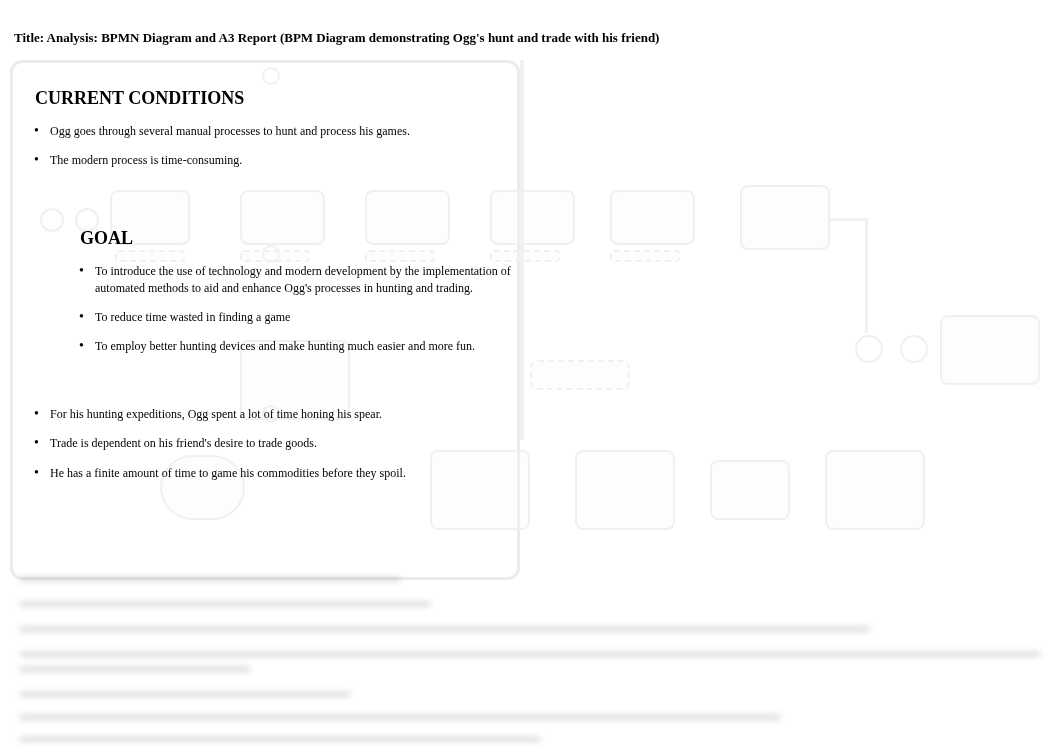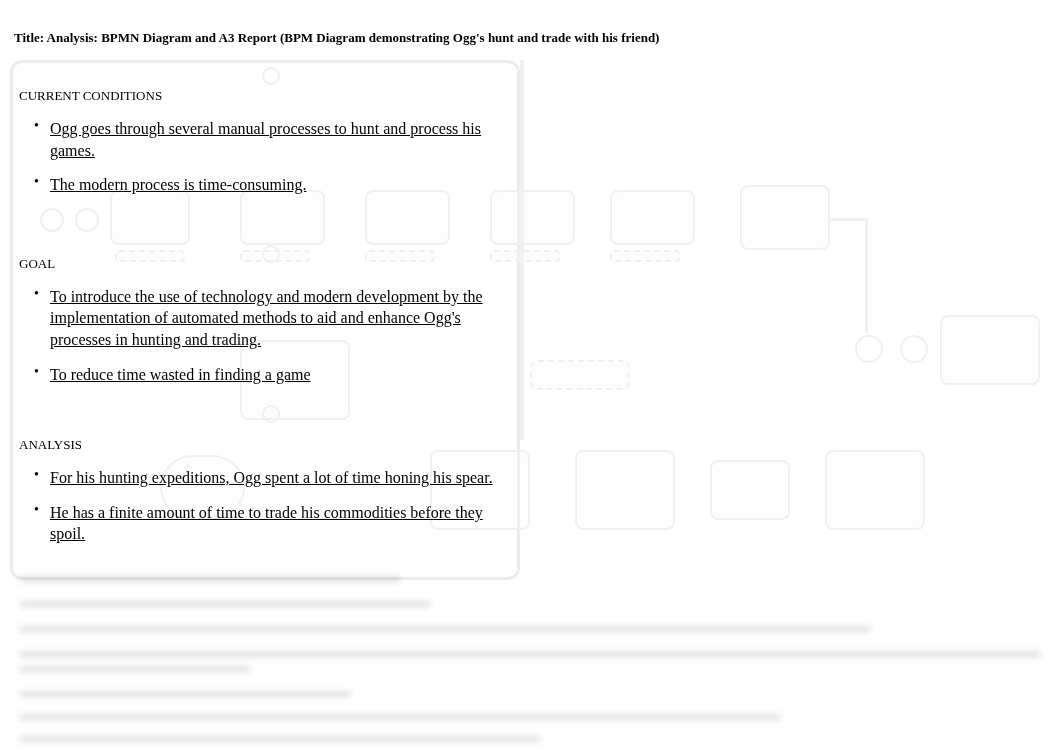--- a/index.html
+++ b/index.html
@@ -59,49 +59,49 @@
     }
 
     .title {
       font-size: 13px;
       font-weight: bold;
       color: #000;
       margin-bottom: 42px;
     }
 
     .section-heading {
-      font-size: 13px;
-      font-weight: normal;
-      color: #000;
-      margin-left: 5px;
+      font-size: 18px;
+      font-weight: bold;
+      color: #000;
+      margin-left: 21px;
       margin-bottom: 14px;
     }
 
     .section {
       margin-bottom: 60px;
     }
 
     .section.goal {
       margin-bottom: 52px;
+      padding-left: 45px;
     }
 
     ul {
       list-style: none;
       margin-left: 20px;
     }
 
     ul li {
       position: relative;
-      font-size: 16px;
+      font-size: 12px;
       color: #000;
       padding-left: 16px;
       margin-bottom: 13px;
       line-height: 1.35;
       max-width: 460px;
-      text-decoration: underline;
     }
 
     ul li::before {
       content: "•";
       position: absolute;
       left: 0;
       top: -1px;
       font-size: 14px;
       color: #000;
     }
@@ -172,28 +172,29 @@
       <li>Ogg goes through several manual processes to hunt and process his games.</li>
       <li>The modern process is time-consuming.</li>
     </ul>
   </div>
 
   <div class="section goal">
     <div class="section-heading">GOAL</div>
     <ul>
       <li>To introduce the use of technology and modern development by the implementation of automated methods to aid and enhance Ogg's processes in hunting and trading.</li>
       <li>To reduce time wasted in finding a game</li>
+      <li>To employ better hunting devices and make hunting much easier and more fun.</li>
     </ul>
   </div>
 
   <div class="section">
-    <div class="section-heading">ANALYSIS</div>
     <ul>
       <li>For his hunting expeditions, Ogg spent a lot of time honing his spear.</li>
-      <li>He has a finite amount of time to trade his commodities before they spoil.</li>
+      <li>Trade is dependent on his friend's desire to trade goods.</li>
+      <li>He has a finite amount of time to game his commodities before they spoil.</li>
     </ul>
   </div>
 </div>
 
 <div class="blur-text" style="top: 570px; width: 380px;">▬▬▬▬▬▬▬▬▬▬▬▬▬▬▬▬▬▬▬▬▬▬▬▬▬▬▬▬▬▬▬▬▬▬▬▬</div>
 <div class="blur-text" style="top: 595px; width: 410px;">▬▬▬▬▬▬▬▬▬▬▬▬▬▬▬▬▬▬▬▬▬▬▬▬▬▬▬▬▬▬▬▬▬▬▬▬▬▬▬</div>
 <div class="blur-text" style="top: 620px; width: 850px;">▬▬▬▬▬▬▬▬▬▬▬▬▬▬▬▬▬▬▬▬▬▬▬▬▬▬▬▬▬▬▬▬▬▬▬▬▬▬▬▬▬▬▬▬▬▬▬▬▬▬▬▬▬▬▬▬▬▬▬▬▬▬▬▬▬▬▬▬▬▬▬▬▬▬▬▬▬▬▬▬▬▬</div>
 <div class="blur-text" style="top: 645px; width: 1020px;">▬▬▬▬▬▬▬▬▬▬▬▬▬▬▬▬▬▬▬▬▬▬▬▬▬▬▬▬▬▬▬▬▬▬▬▬▬▬▬▬▬▬▬▬▬▬▬▬▬▬▬▬▬▬▬▬▬▬▬▬▬▬▬▬▬▬▬▬▬▬▬▬▬▬▬▬▬▬▬▬▬▬▬▬▬▬▬▬▬▬▬▬▬▬▬▬▬▬▬▬▬▬▬▬▬▬</div>
 <div class="blur-text" style="top: 660px; width: 230px;">▬▬▬▬▬▬▬▬▬▬▬▬▬▬▬▬▬▬▬▬</div>
 <div class="blur-text" style="top: 685px; width: 330px;">▬▬▬▬▬▬▬▬▬▬▬▬▬▬▬▬▬▬▬▬▬▬▬▬▬▬▬▬▬▬▬</div>

